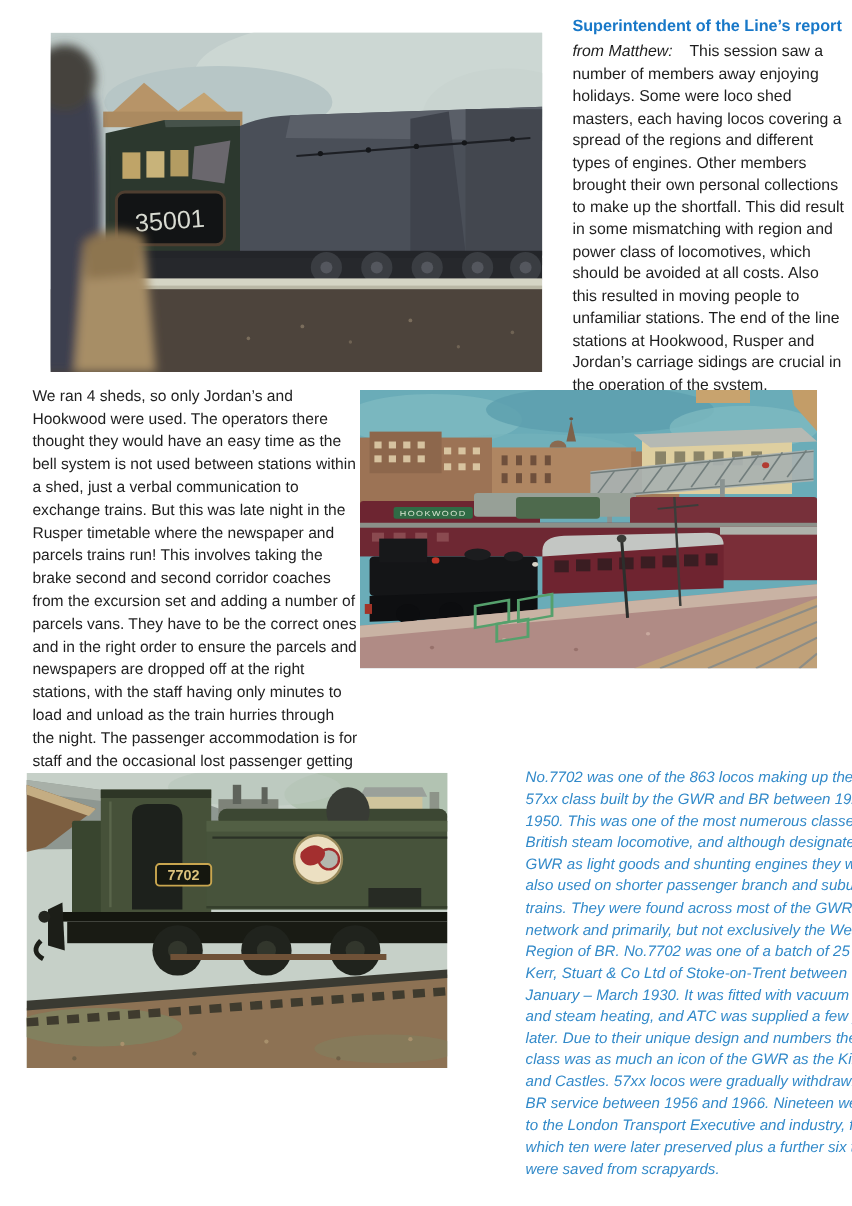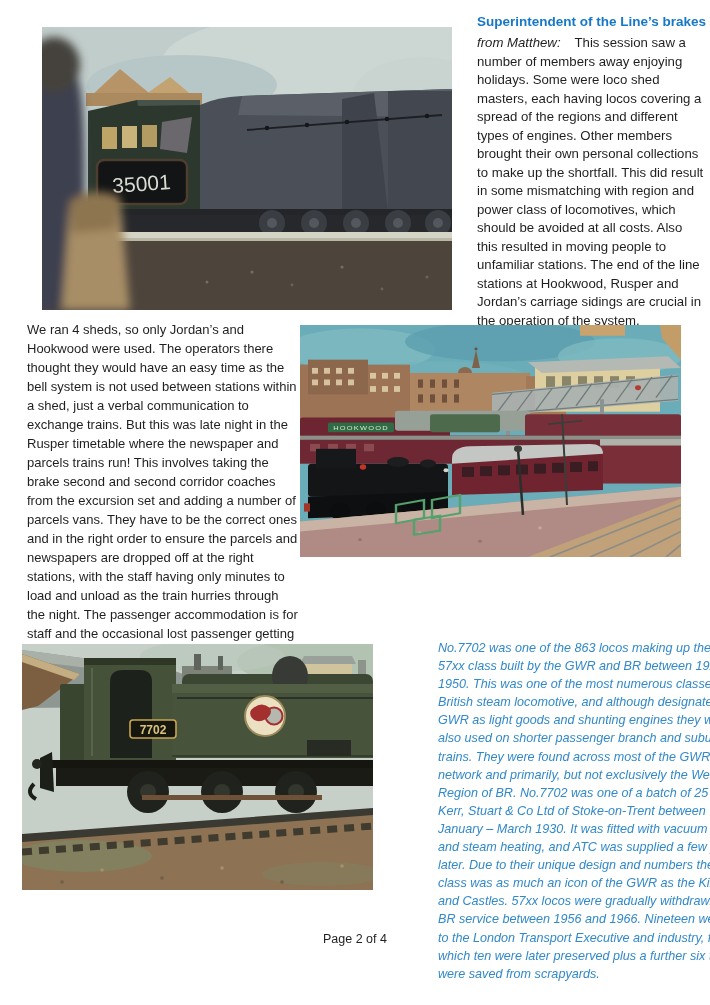--- a/index.html
+++ b/index.html
@@ -101,21 +101,21 @@
       <g filter="url(#bA)">
         <path d="M-8,20 Q30,18 38,60 Q46,100 40,283 L-12,283 Z" fill="#3d4150"></path>
         <ellipse cx="12" cy="38" rx="26" ry="28" fill="#45423e"></ellipse>
         <path d="M20,283 L28,175 Q50,158 78,170 L88,283 Z" fill="#a78e66"></path>
         <path d="M28,175 Q50,158 78,170 L74,202 L30,206 Z" fill="#8d7450"></path>
       </g>
     </svg>
   </div>
 
   <div class="report-col">
-    <h1 class="report-title">Superintendent of the Line’s brakes</h1>
+    <h1 class="report-title">Superintendent of the Line’s report</h1>
     <div class="report-body">
       <span class="byline">from Matthew:</span><span>This session saw a number of members away enjoying holidays.  Some were loco shed masters, each having locos covering a spread of the regions and different types of engines.  Other members brought their own personal collections to make up the shortfall. This did result in some mismatching with region and power class of locomotives, which should be  avoided at all costs.  Also this resulted in moving people to unfamiliar stations. The end of the line stations at Hookwood, Rusper and Jordan’s carriage sidings are crucial in the operation of the system.</span>
     </div>
   </div>
 
   <div class="para-left">We ran 4 sheds, so only Jordan’s and Hookwood were used.  The operators there thought they would have an easy time as the bell system is not used between stations within a shed, just a verbal communication to exchange trains.   But this was late night in the Rusper timetable where the newspaper and parcels trains run!  This involves taking the brake second and second corridor coaches from the excursion set and adding a number of parcels vans.  They have to be the correct ones and in the right order to ensure the parcels and newspapers are dropped off at the right stations, with the staff having only minutes to load and unload as the train hurries through the night.  The passenger accommodation is for staff and the occasional lost passenger getting the ‘milk train’ after a night out on the tiles!</div>
 
   <div class="photo photo-b">
     <svg viewBox="0 0 381 281" preserveAspectRatio="none">
       <rect width="381" height="281" fill="#6aacb8"></rect>
@@ -321,15 +321,14 @@
         <circle cx="140" cy="234" r="1.8" fill="#6f6047"></circle>
       <circle cx="200" cy="224" r="1.8" fill="#a8906c"></circle>
         <circle cx="260" cy="238" r="1.8" fill="#6f6047"></circle>
       <circle cx="320" cy="222" r="1.8" fill="#a8906c"></circle>
         <circle cx="40" cy="238" r="1.8" fill="#6f6047"></circle>
     </svg>
   </div>
 
   <div class="note-blue">No.7702 was one of the 863 locos making up the GWR 57xx class built by the GWR and BR between 1929 and 1950. This was one of the most numerous classes of British steam locomotive, and although designated by GWR as light goods and shunting engines they were also used on shorter passenger branch and suburban trains. They were found across most of the GWR network and primarily, but not exclusively the Western Region of BR. No.7702 was one of a batch of 25 built by Kerr, Stuart &amp; Co Ltd of Stoke-on-Trent between January – March 1930.  It was fitted with vacuum brakes and steam heating, and  ATC was supplied a few years later.  Due to their unique design and numbers the 57xx class was as much an icon of the GWR as the Kings and Castles. 57xx locos were gradually withdrawn from BR service between 1956 and 1966.  Nineteen were sold to the London Transport Executive and industry, from which ten were later preserved plus a further six that were saved from scrapyards.</div>
 
-  <div class="footer">Page 2 of 4</div>
 
 </div>
 
 </body></html>

